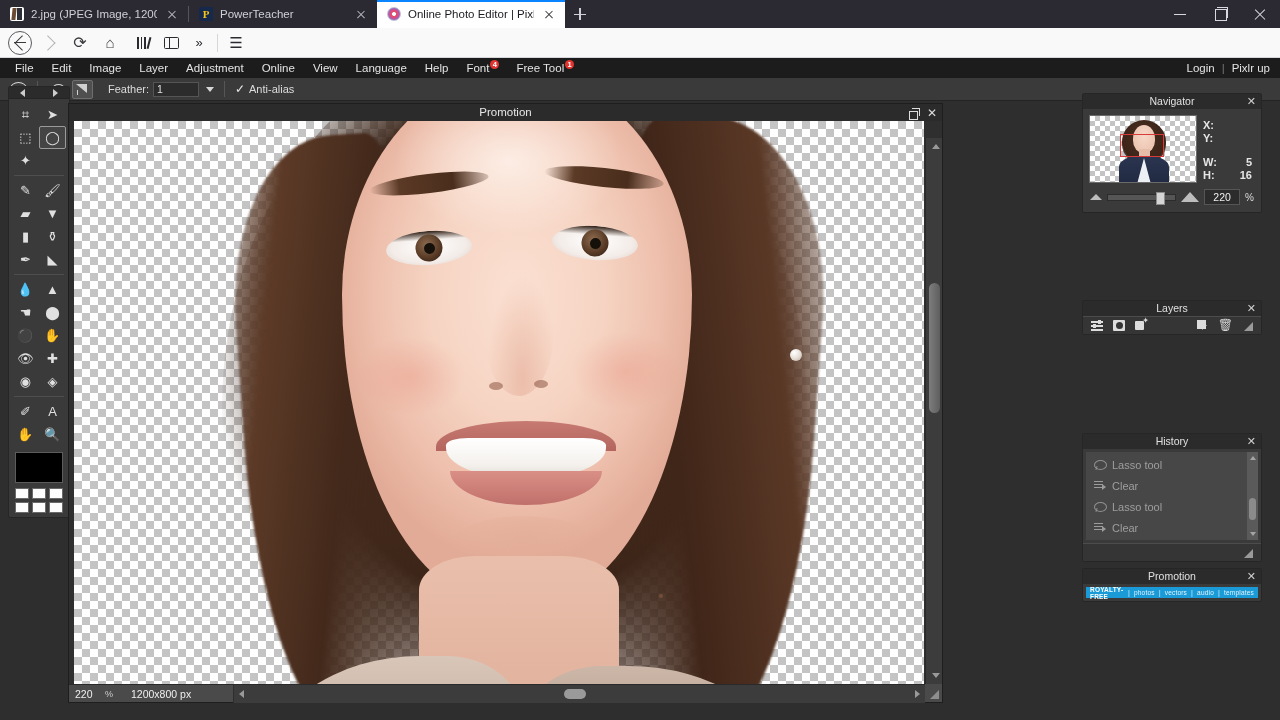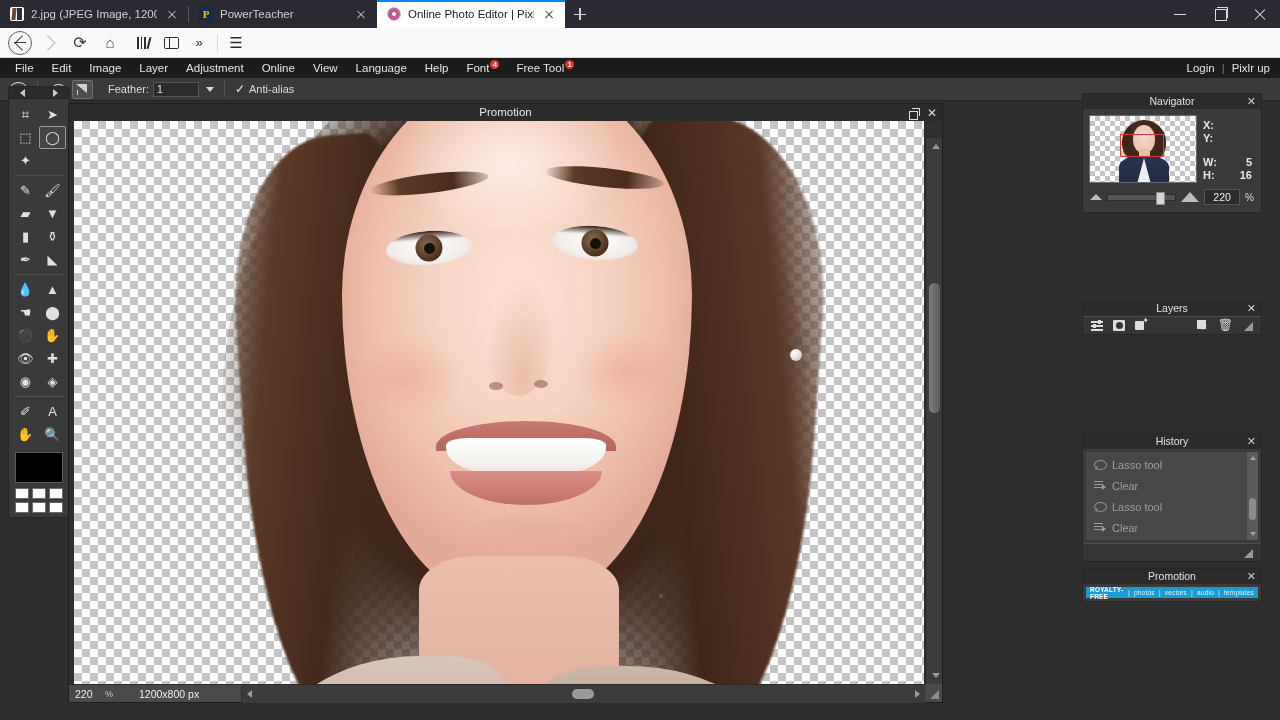--- a/index.html
+++ b/index.html
@@ -615,21 +615,21 @@
 
   .cw-status {
     position:absolute; left:0; right:17px; bottom:0; height:18px;
     background: #4a4a4a;
     border-top: 1px solid #2a2a2a;
     display:flex; align-items:center;
     font-size: 10.5px; color: #efefef;
   }
   .zoomnum { width: 36px; padding-left:6px; }
   .pct { font-size: 9px; color:#cfcfcf; }
-  .dimtext { margin-left: 26px; }
+  .dimtext { margin-left: 18px; }
   .hscroll {
     margin-left: 42px;
     flex: 1;
     height: 18px;
     background: #3c3c3c;
     position: relative;
     border-left: 1px solid #2e2e2e;
   }
   .hthumb {
     position:absolute; left: 330px; top: 4px; width: 22px; height: 10px;

